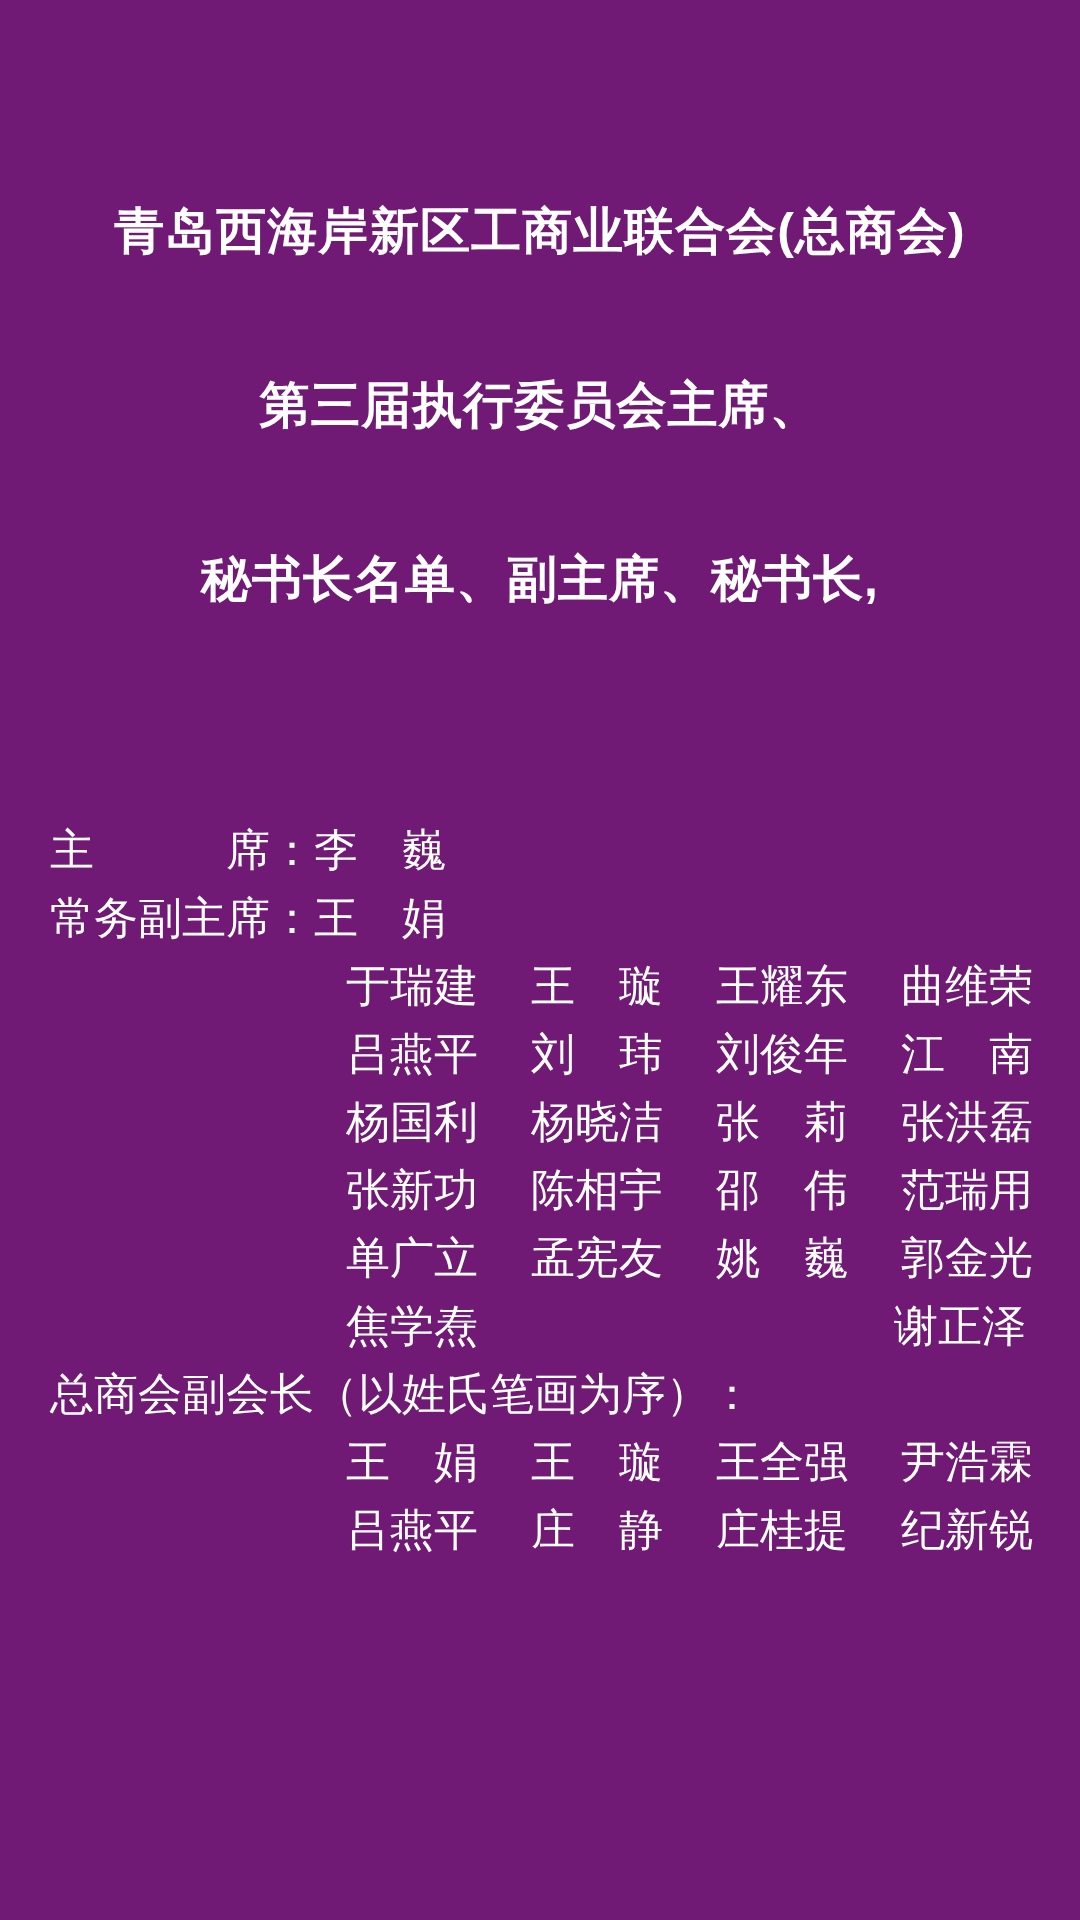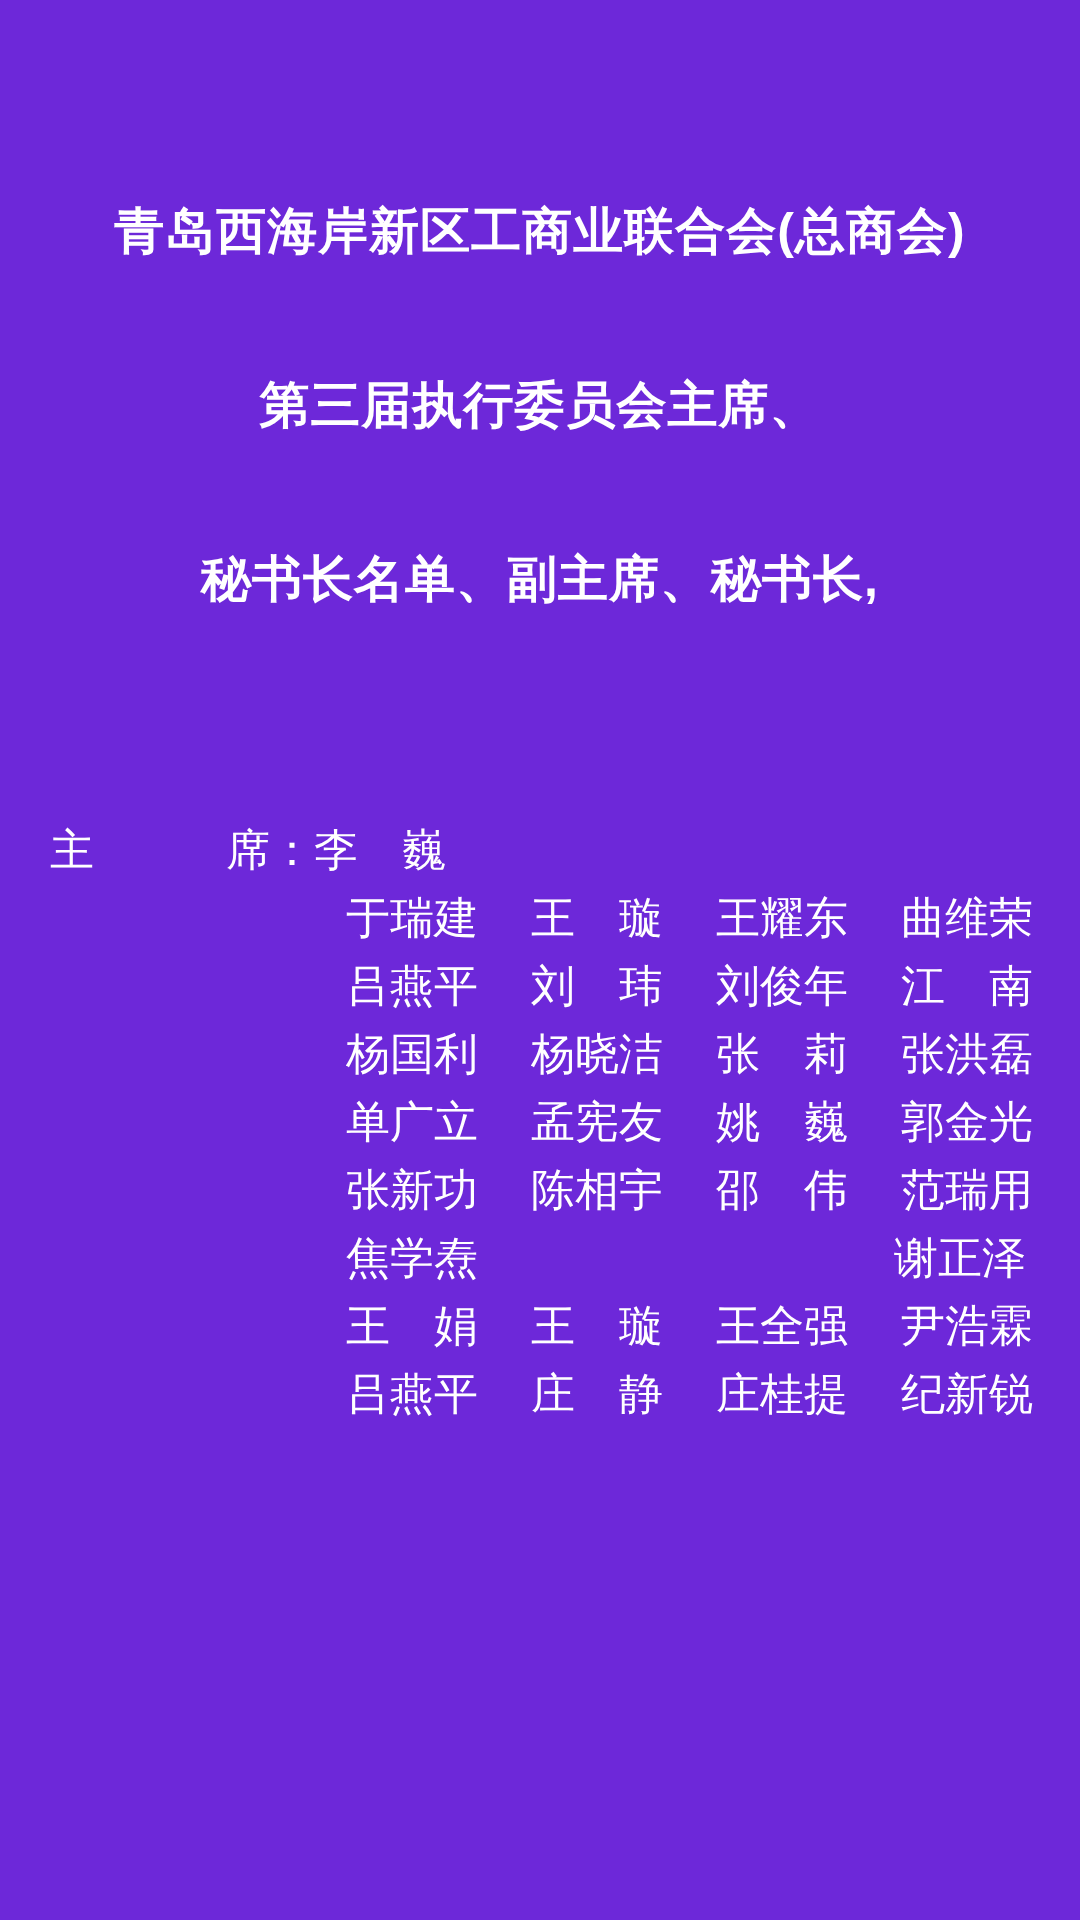--- a/index.html
+++ b/index.html
@@ -2,21 +2,21 @@
 <html lang="zh"><head>
 <meta charset="utf-8">
 <style>
   html, body { margin: 0; padding: 0; }
   body { background: #9e1414; }
   .page {
     position: relative;
     width: 1080px;
     height: 1920px;
     margin: 0 auto;
-    background: #6d28d9;
+    background: #701a75;
     color: #ffffff;
     font-family: "Liberation Sans", "DejaVu Sans", sans-serif;
     overflow: hidden;
   }
   .title-block {
     padding-top: 86px;
     text-align: center;
     font-size: 50px;
     line-height: 58px;
     font-weight: 700;
@@ -58,20 +58,21 @@
 
   <header class="title-block">
     <div>青岛西海岸新区工商业联合会(总商会)</div>
     <div>第三届执行委员会主席、</div>
     <div>秘书长名单、副主席、秘书长,</div>
   </header>
 
   <main class="body-block">
 
     <div class="line">主　　　席：李　巍</div>
+    <div class="line">常务副主席：王　娟</div>
 
     <section>
       <div class="row">
         <span class="cell">于瑞建</span>
         <span class="cell">王　璇</span>
         <span class="cell">王耀东</span>
         <span class="cell">曲维荣</span>
       </div>
       <div class="row">
         <span class="cell">吕燕平</span>
@@ -79,37 +80,38 @@
         <span class="cell">刘俊年</span>
         <span class="cell">江　南</span>
       </div>
       <div class="row">
         <span class="cell">杨国利</span>
         <span class="cell">杨晓洁</span>
         <span class="cell">张　莉</span>
         <span class="cell">张洪磊</span>
       </div>
       <div class="row">
+        <span class="cell">张新功</span>
+        <span class="cell">陈相宇</span>
+        <span class="cell">邵　伟</span>
+        <span class="cell">范瑞用</span>
+      </div>
+      <div class="row">
         <span class="cell">单广立</span>
         <span class="cell">孟宪友</span>
         <span class="cell">姚　巍</span>
         <span class="cell">郭金光</span>
-      </div>
-      <div class="row">
-        <span class="cell">张新功</span>
-        <span class="cell">陈相宇</span>
-        <span class="cell">邵　伟</span>
-        <span class="cell">范瑞用</span>
       </div>
       <div class="row">
         <span class="cell">焦学焘</span>
         <span class="cell">谢正泽</span>
       </div>
     </section>
 
+    <div class="line">总商会副会长（以姓氏笔画为序）：</div>
 
     <section>
       <div class="row">
         <span class="cell">王　娟</span>
         <span class="cell">王　璇</span>
         <span class="cell">王全强</span>
         <span class="cell">尹浩霖</span>
       </div>
       <div class="row">
         <span class="cell">吕燕平</span>

